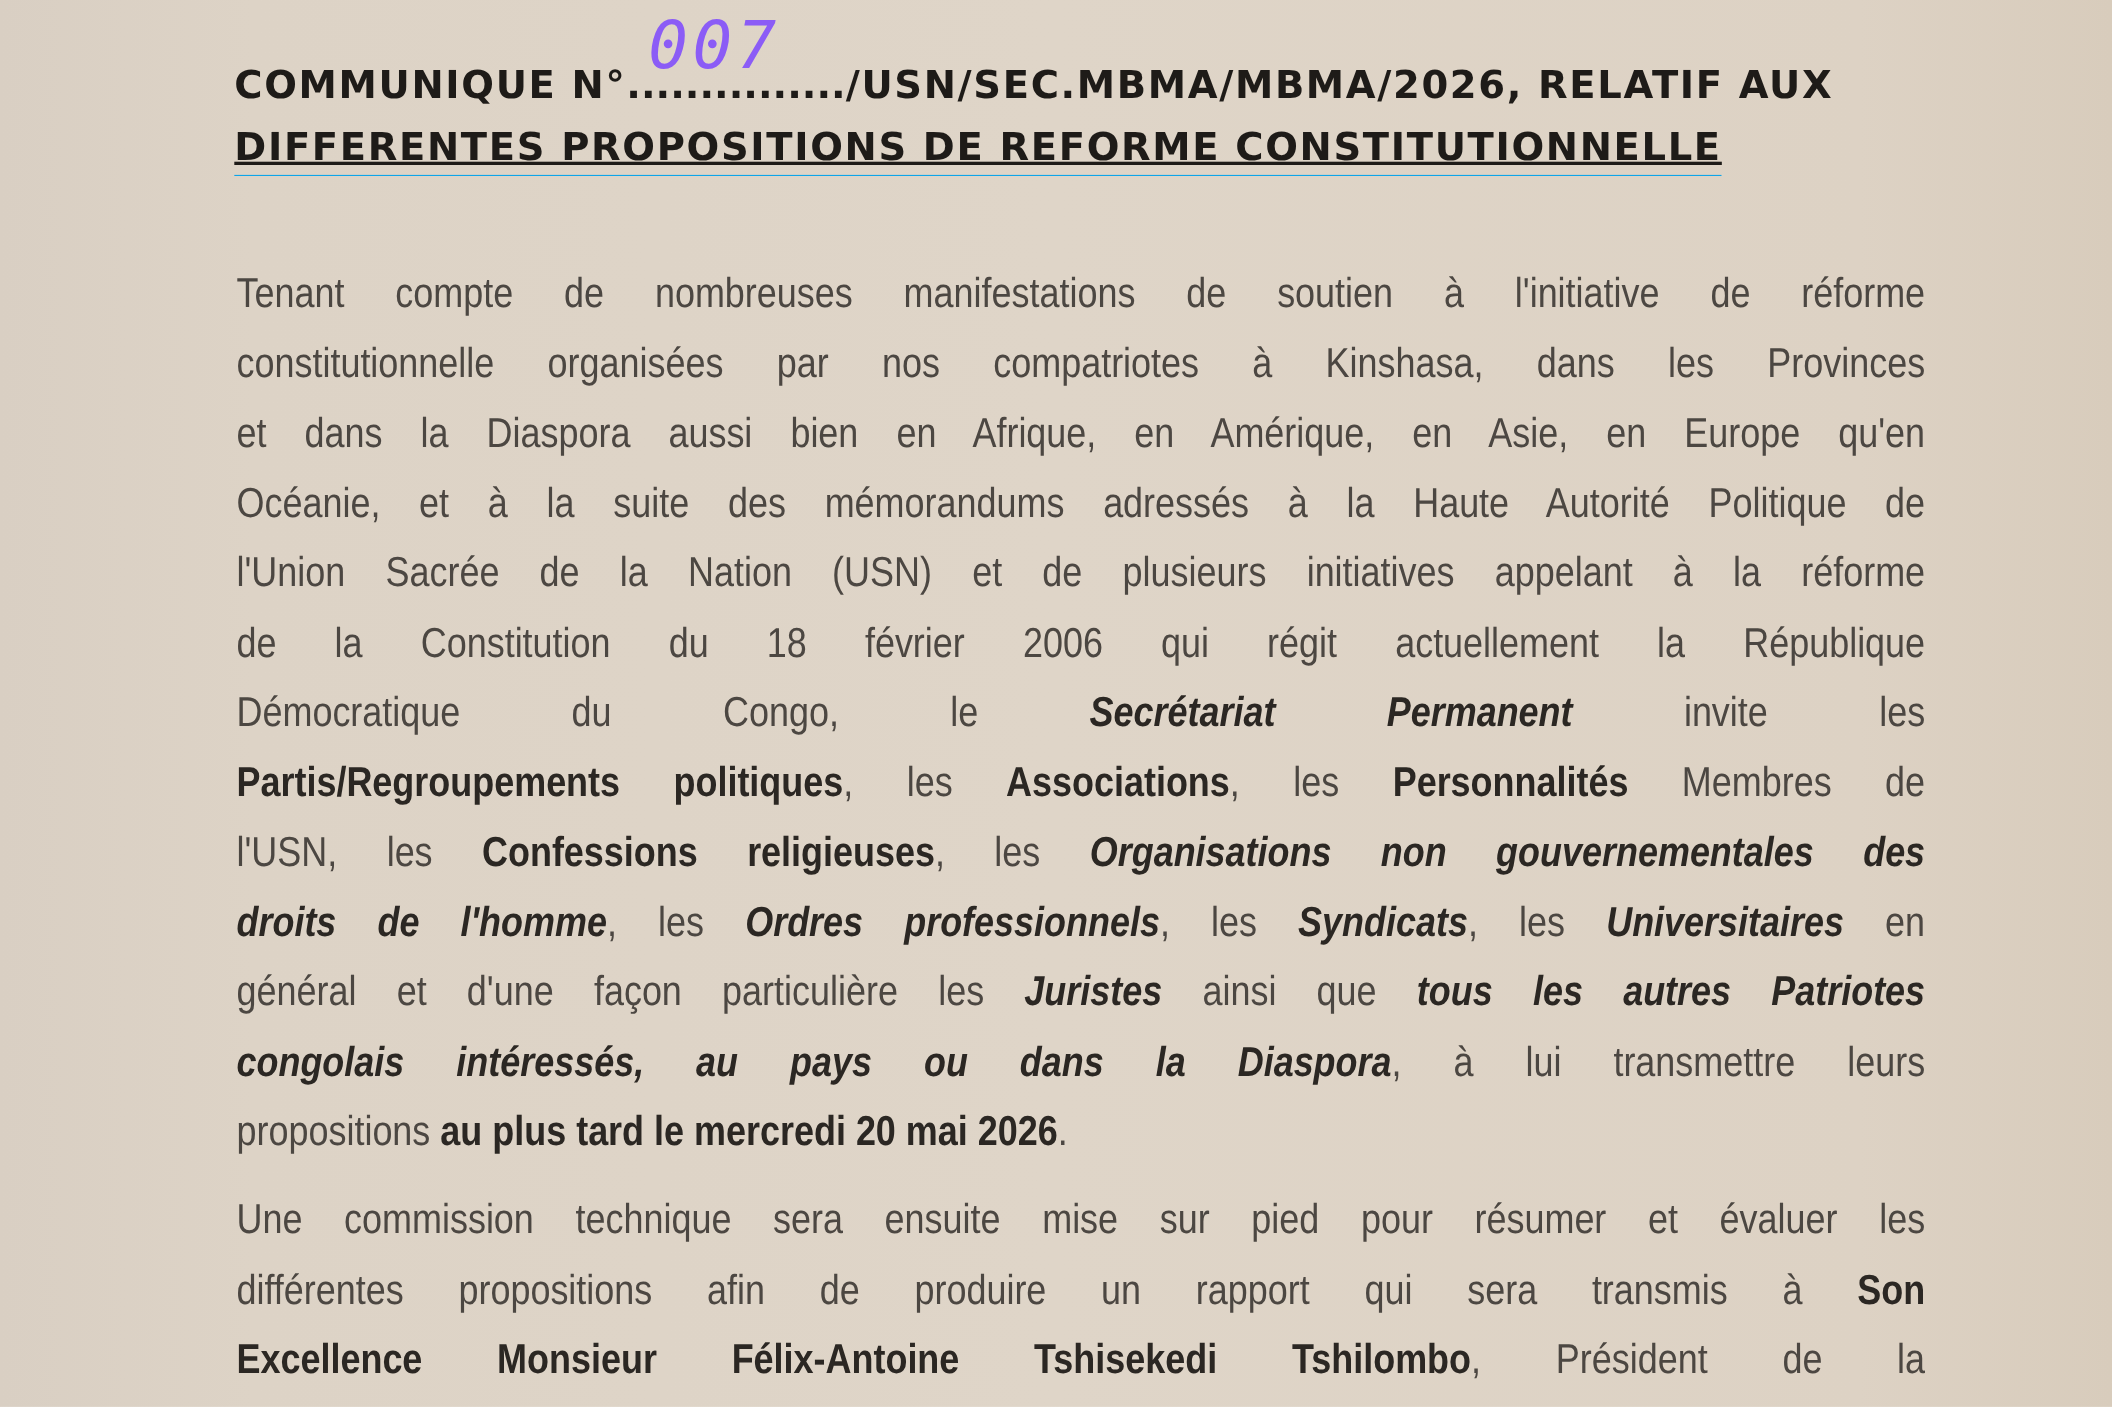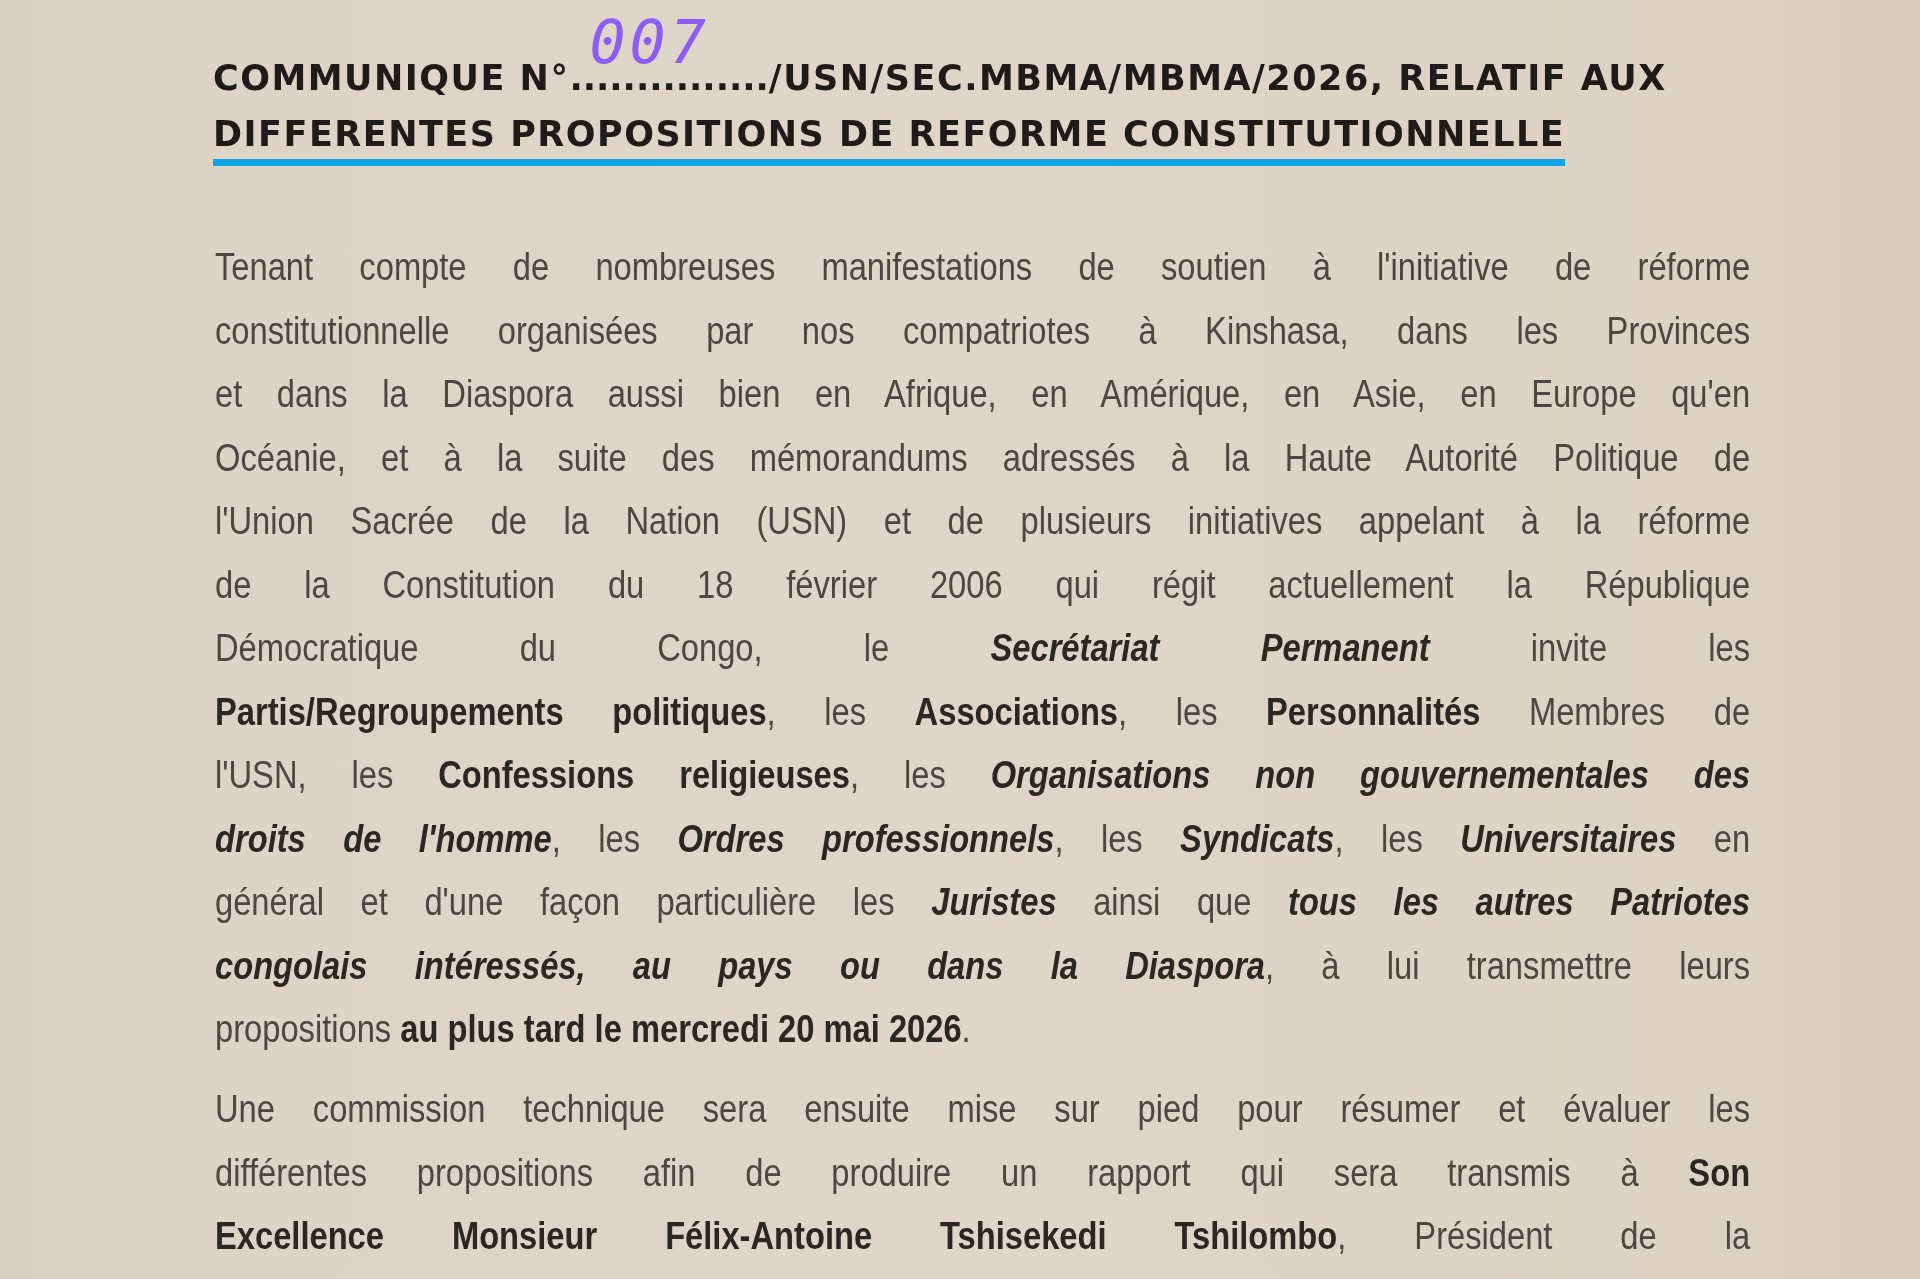--- a/index.html
+++ b/index.html
@@ -28,22 +28,23 @@
       font-family: "DejaVu Sans", sans-serif;
       font-weight: bold;
       font-size: 35px;
       letter-spacing: 1.5px;
       color: #1e1b18;
       line-height: 56px;
     }
     .heading .line { display: block; white-space: nowrap; }
     .heading .line2 {
       display: inline-block;
-      border-bottom: 7px solid #0ea5e9;
+      border-bottom: 1px solid #0ea5e9;
       line-height: 50px;
+      text-decoration: underline;
     }
     .heading .num-dots {
       position: relative;
       display: inline-block;
       letter-spacing: 0;
     }
     .heading .handwritten {
       position: absolute;
       left: 20px;
       top: -36px;

